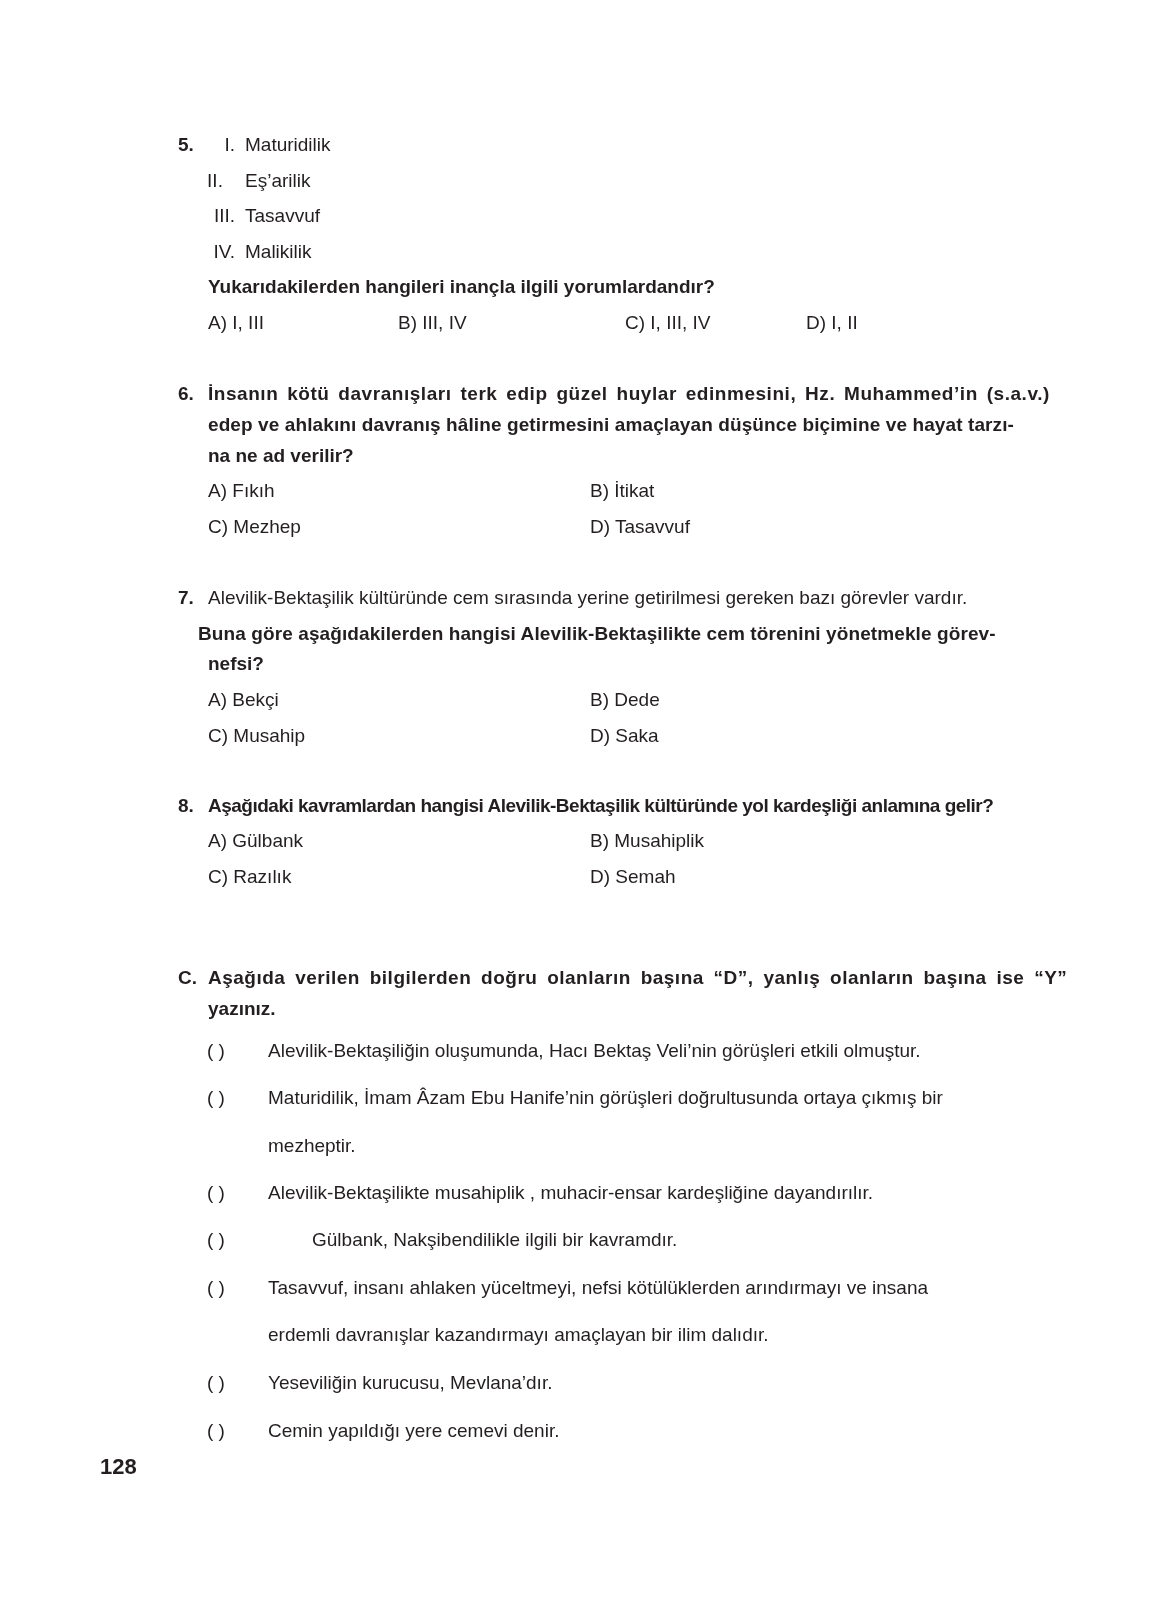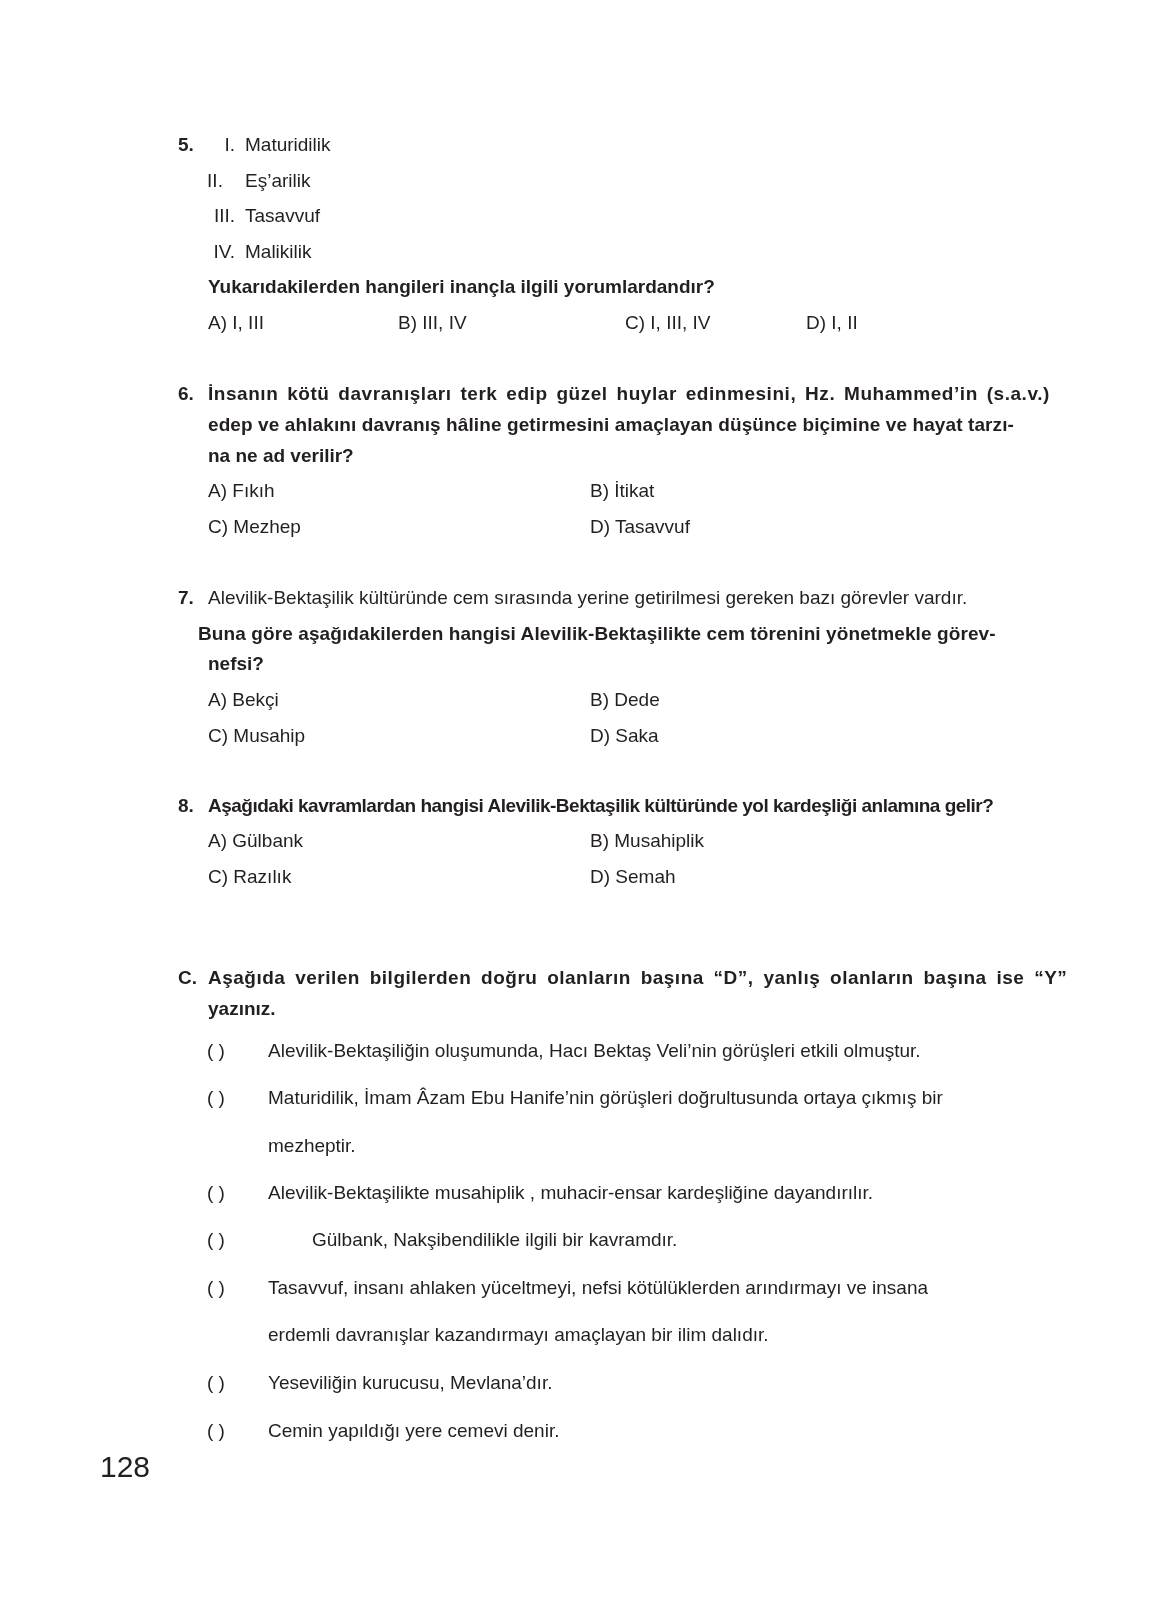--- a/index.html
+++ b/index.html
@@ -3,21 +3,21 @@
   <meta charset="utf-8">
   <style>
     html, body { margin: 0; padding: 0; background: #ffffff; }
     body { width: 1163px; height: 1616px; position: relative; overflow: hidden;
       font-family: "Liberation Sans", "DejaVu Sans", sans-serif; color: #231f20; }
     .page { position: absolute; left: 0; top: 0; width: 1163px; height: 1616px; }
     .abs { position: absolute; white-space: nowrap; font-size: 19px; line-height: 24px; }
     .b { font-weight: bold; }
     .qnum { font-weight: bold; font-size: 19px; }
     .roman { position: absolute; text-align: right; width: 40px; }
-    .pagenum { font-size: 30px; font-weight: normal; }
+    .pagenum { font-size: 22px; font-weight: bold; }
   </style>
 </head>
 <body>
 
 <div class="page">
 
   <div>
     <span class="abs qnum" style="left:178px;top:133px;">5.</span>
     <span class="abs roman" style="left:195px;top:133px;">I.</span>
     <span class="abs" style="left:245px;top:133px;">Maturidilik</span>

